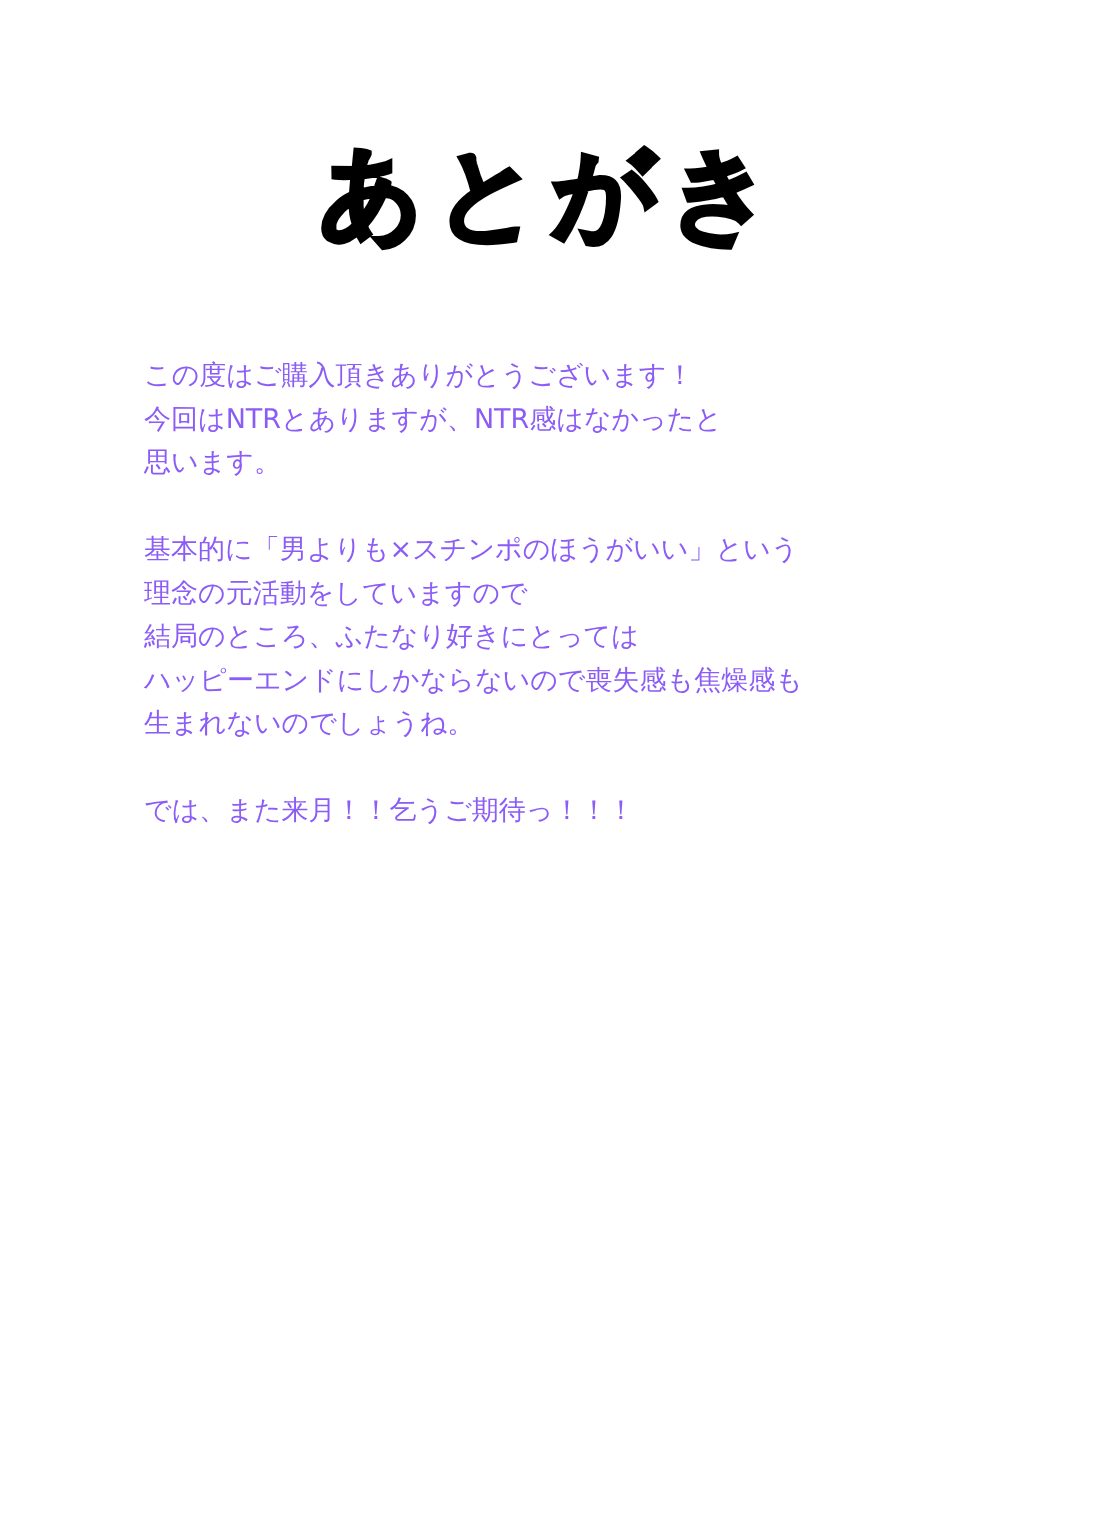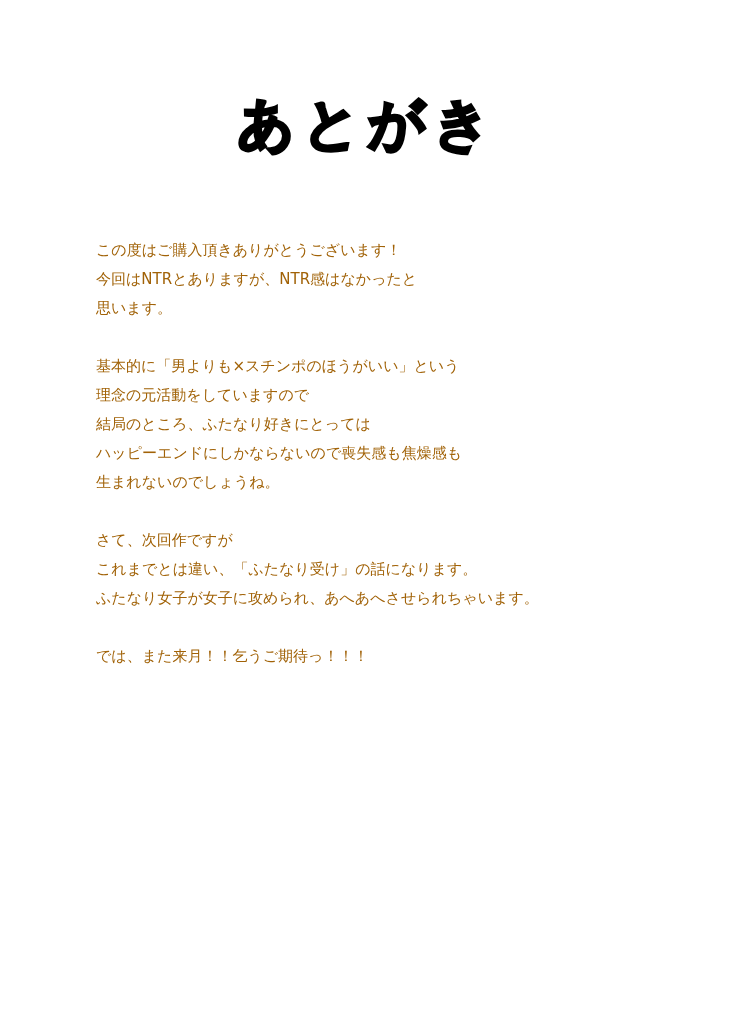--- a/index.html
+++ b/index.html
@@ -23,35 +23,35 @@
   }
 
   .afterword-title {
     position: absolute;
     top: 96px;
     left: 0;
     width: 736px;
     text-align: center;
     font-family: "DejaVu Sans", sans-serif;
     font-weight: 700;
-    font-size: 56px;
+    font-size: 68px;
     letter-spacing: 8px;
     color: #000000;
     line-height: 1.0;
     -webkit-text-stroke: 3px #000000;
   }
 
   .body-block {
     position: absolute;
     left: 96px;
     top: 236px;
     width: 580px;
-    font-size: 15px;
+    font-size: 18px;
     line-height: 29px;
-    color: #a16207;
+    color: #8b5cf6;
     font-weight: 500;
   }
 
   .para {
     margin: 0 0 29px 0;
     white-space: pre-line;
   }
   .para:last-child {
     margin-bottom: 4px;
   }
@@ -65,19 +65,16 @@
 
   <div class="body-block">
     <p class="para">この度はご購入頂きありがとうございます！
 今回はNTRとありますが、NTR感はなかったと
 思います。</p>
     <p class="para">基本的に「男よりも×スチンポのほうがいい」という
 理念の元活動をしていますので
 結局のところ、ふたなり好きにとっては
 ハッピーエンドにしかならないので喪失感も焦燥感も
 生まれないのでしょうね。</p>
-    <p class="para">さて、次回作ですが
-これまでとは違い、「ふたなり受け」の話になります。
-ふたなり女子が女子に攻められ、あへあへさせられちゃいます。</p>
     <p class="para">では、また来月！！乞うご期待っ！！！</p>
   </div>
 
 </div>
 
 </body></html>

